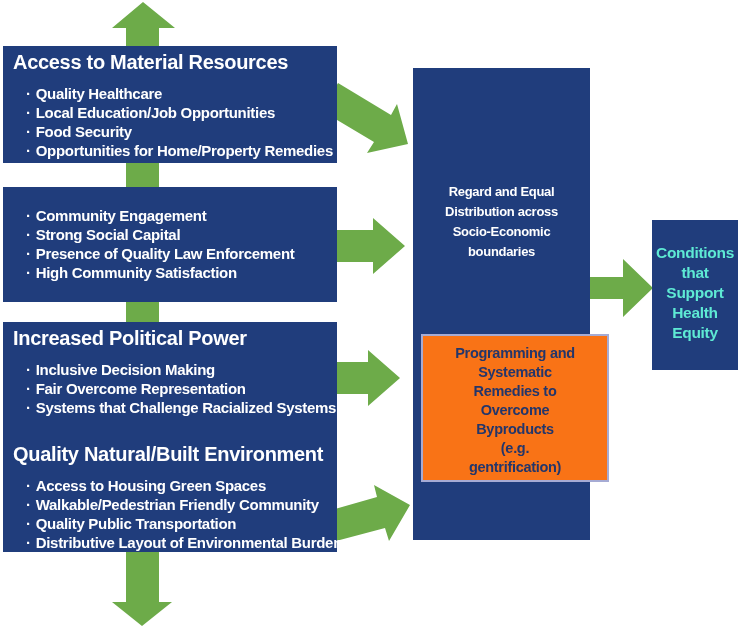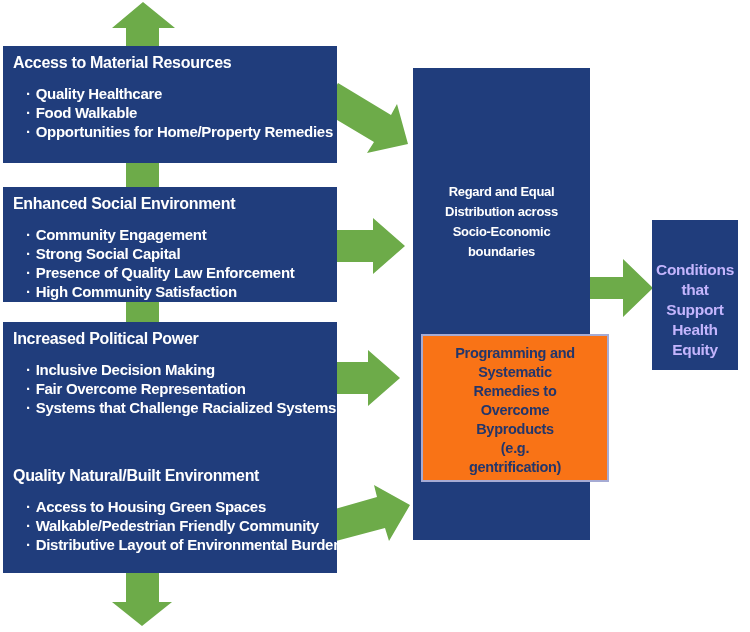--- a/index.html
+++ b/index.html
@@ -14,21 +14,21 @@
     position:absolute;left:0;top:0;width:750px;height:632px;
     z-index:0;pointer-events:none;
   }
   .factor-box{
     position:absolute;left:3px;width:334px;
     background:#203d7c;color:#ffffff;
     z-index:1;box-sizing:border-box;
     padding:7px 10px 0 10px;
   }
   .factor-box h2{
-    margin:0;font-size:16px;font-weight:bold;
+    margin:0;font-size:20px;font-weight:bold;
     line-height:19px;letter-spacing:-0.3px;white-space:nowrap;
   }
   .factor-box ul{
     margin:12px;padding:0;list-style:none;
   }
   .factor-box li{
     font-size:15px;font-weight:bold;line-height:19px;
     letter-spacing:-0.3px;white-space:nowrap;
   }
   .factor-box li::before{content:"·";margin:0 5px 0 1px;}
@@ -49,22 +49,22 @@
   .remedies-text{
     padding-top:8px;
     color:#23366b;font-size:14.5px;font-weight:bold;line-height:19px;
     text-align:center;white-space:pre-line;letter-spacing:-0.3px;
   }
   .outcome-box{
     position:absolute;left:652px;top:220px;width:86px;height:150px;
     background:#203d7c;z-index:1;box-sizing:border-box;
   }
   .outcome-text{
-    padding-top:40px;
-    color:#c4b5fd;font-size:15.5px;font-weight:bold;line-height:20px;
+    padding-top:23px;
+    color:#5eead4;font-size:15.5px;font-weight:bold;line-height:20px;
     text-align:center;white-space:pre-line;letter-spacing:-0.3px;
   }
 </style>
 </head>
 <body>
 
 <div class="canvas">
 
   <svg class="arrows" viewBox="0 0 750 632" aria-hidden="true">
 
@@ -78,49 +78,50 @@
 
     <polygon points="328,511 377,497 374,485 410,505 389,541 385,528 336,541" fill="#6dab49"></polygon>
 
     <polygon points="590,277 623,277 623,259 653,288 623,317 623,299 590,299" fill="#6dab49"></polygon>
   </svg>
 
   <section class="factor-box" style="top:46px;height:117px">
     <h2>Access to Material Resources</h2>
     <ul>
       <li>Quality Healthcare</li>
-      <li>Food Walkable</li>
+      <li>Local Education/Job Opportunities</li>
+      <li>Food Security</li>
       <li>Opportunities for Home/Property Remedies</li>
     </ul>
   </section>
 
   <section class="factor-box" style="top:187px;height:115px">
-    <h2>Enhanced Social Environment</h2>
     <ul>
       <li>Community Engagement</li>
       <li>Strong Social Capital</li>
       <li>Presence of Quality Law Enforcement</li>
       <li>High Community Satisfaction</li>
     </ul>
   </section>
 
   <section class="factor-box" style="top:322px;height:150px">
     <h2>Increased Political Power</h2>
     <ul>
       <li>Inclusive Decision Making</li>
       <li>Fair Overcome Representation</li>
       <li>Systems that Challenge Racialized Systems</li>
     </ul>
   </section>
 
-  <section class="factor-box" style="top:459px;height:114px">
+  <section class="factor-box" style="top:438px;height:114px">
     <h2>Quality Natural/Built Environment</h2>
     <ul>
       <li>Access to Housing Green Spaces</li>
       <li>Walkable/Pedestrian Friendly Community</li>
+      <li>Quality Public Transportation</li>
       <li>Distributive Layout of Environmental Burdens</li>
     </ul>
   </section>
 
   <section class="center-box">
     <div class="center-text">Regard and Equal
 Distribution across
 Socio-Economic
 boundaries</div>
     <div class="remedies">

